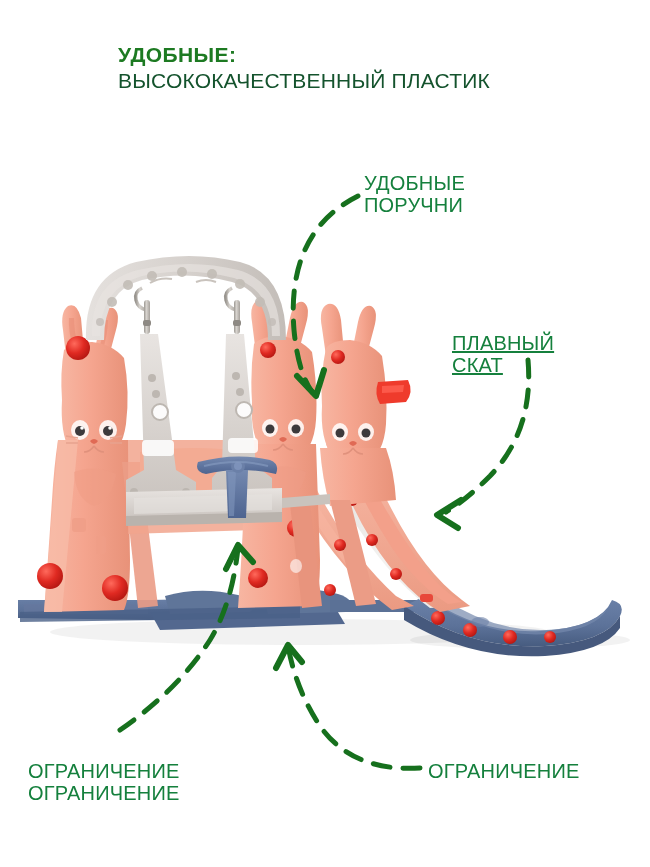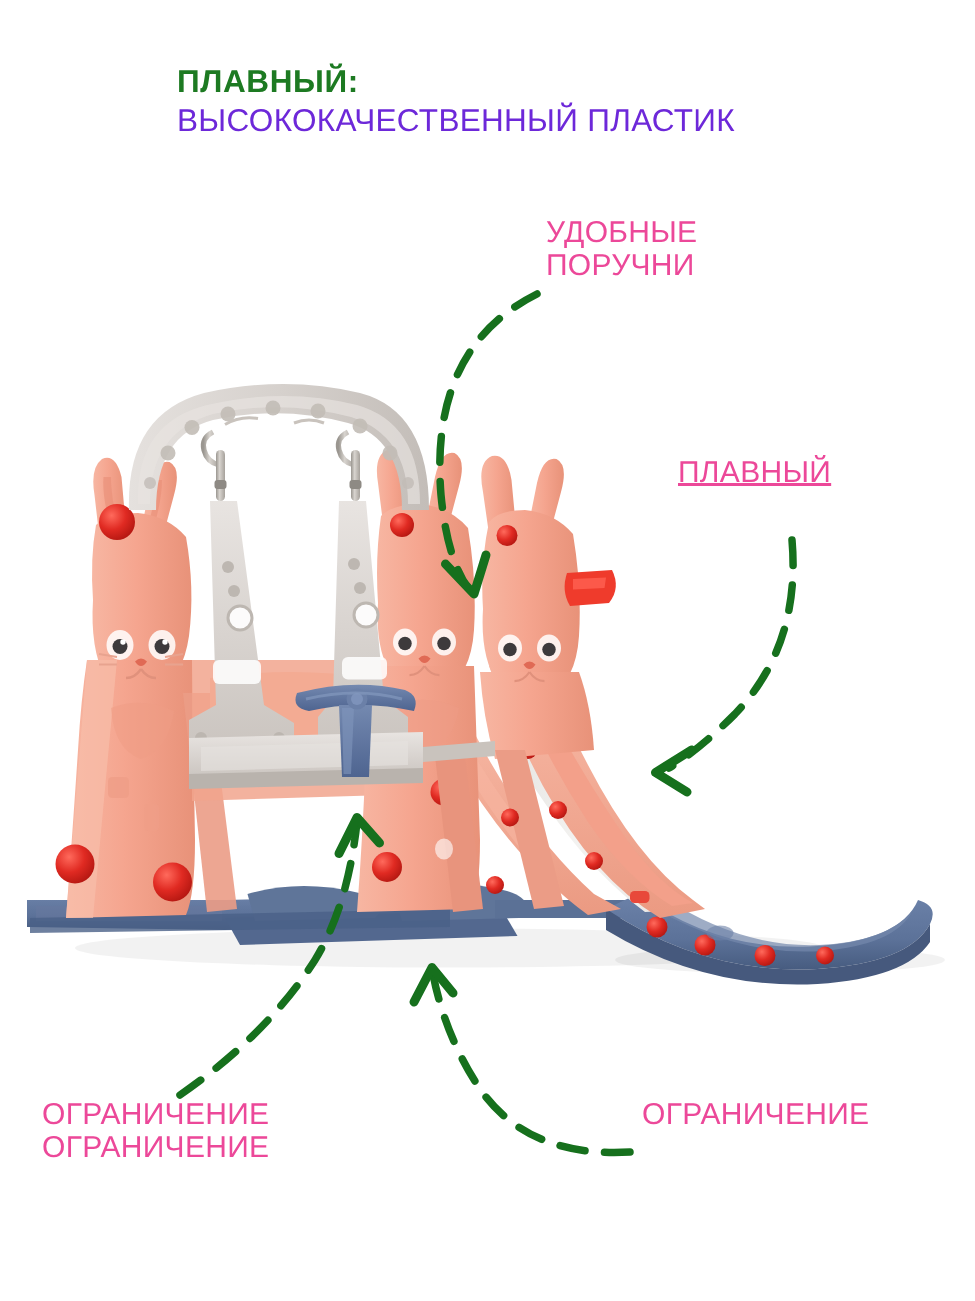--- a/index.html
+++ b/index.html
@@ -13,26 +13,26 @@
   }
   #root{position:absolute;inset:0;width:650px;height:867px;}
 
   
   .header{position:absolute;left:118px;top:44px;line-height:1.0;}
   .header .line1{
     font-size:21px;font-weight:bold;color:#1d7a22;
     letter-spacing:0.4px;margin:0 0 5px 0;
   }
   .header .line2{
-    font-size:21px;font-weight:normal;color:#6d28d9;
+    font-size:21px;font-weight:normal;color:#14532d;
     letter-spacing:0.2px;margin:0;
   }
 
   
-  .callout{position:absolute;color:#ec4899;font-size:20px;line-height:1.12;letter-spacing:0.2px;}
+  .callout{position:absolute;color:#15803d;font-size:20px;line-height:1.12;letter-spacing:0.2px;margin-top:28px;}
   .callout span{display:block;white-space:nowrap;}
   #cl-handrails{left:364px;top:144px;}
   #cl-slide{left:452px;top:304px;text-decoration:underline;}
   #cl-safety{left:28px;top:732px;text-align:right;}
   #cl-platform{left:428px;top:732px;}
 
   
   svg.layer{position:absolute;left:0;top:0;width:650px;height:867px;}
   #arrows{pointer-events:none;}
 </style>
@@ -319,31 +319,32 @@
 
     <g fill="none" stroke="#16701d" stroke-width="6" stroke-linecap="round" stroke-linejoin="round">
       <path d="M297 376 L316 396 L324 370"></path>
       <path d="M461 500 L437 515 L458 528"></path>
       <path d="M226 569 L238 545 L253 562"></path>
       <path d="M276 668 L288 645 L302 662"></path>
     </g>
   </svg>
 
   <div class="header">
-    <div class="line1">ПЛАВНЫЙ:</div>
+    <div class="line1">УДОБНЫЕ:</div>
     <div class="line2">ВЫСОКОКАЧЕСТВЕННЫЙ ПЛАСТИК</div>
   </div>
 
   <div class="callout" id="cl-handrails">
     <span>УДОБНЫЕ</span>
     <span>ПОРУЧНИ</span>
   </div>
 
   <div class="callout" id="cl-slide">
     <span>ПЛАВНЫЙ</span>
+    <span>СКАТ</span>
   </div>
 
   <div class="callout" id="cl-safety">
     <span>ОГРАНИЧЕНИЕ</span>
     <span>ОГРАНИЧЕНИЕ</span>
   </div>
 
   <div class="callout" id="cl-platform">
     <span>ОГРАНИЧЕНИЕ</span>
   </div>

